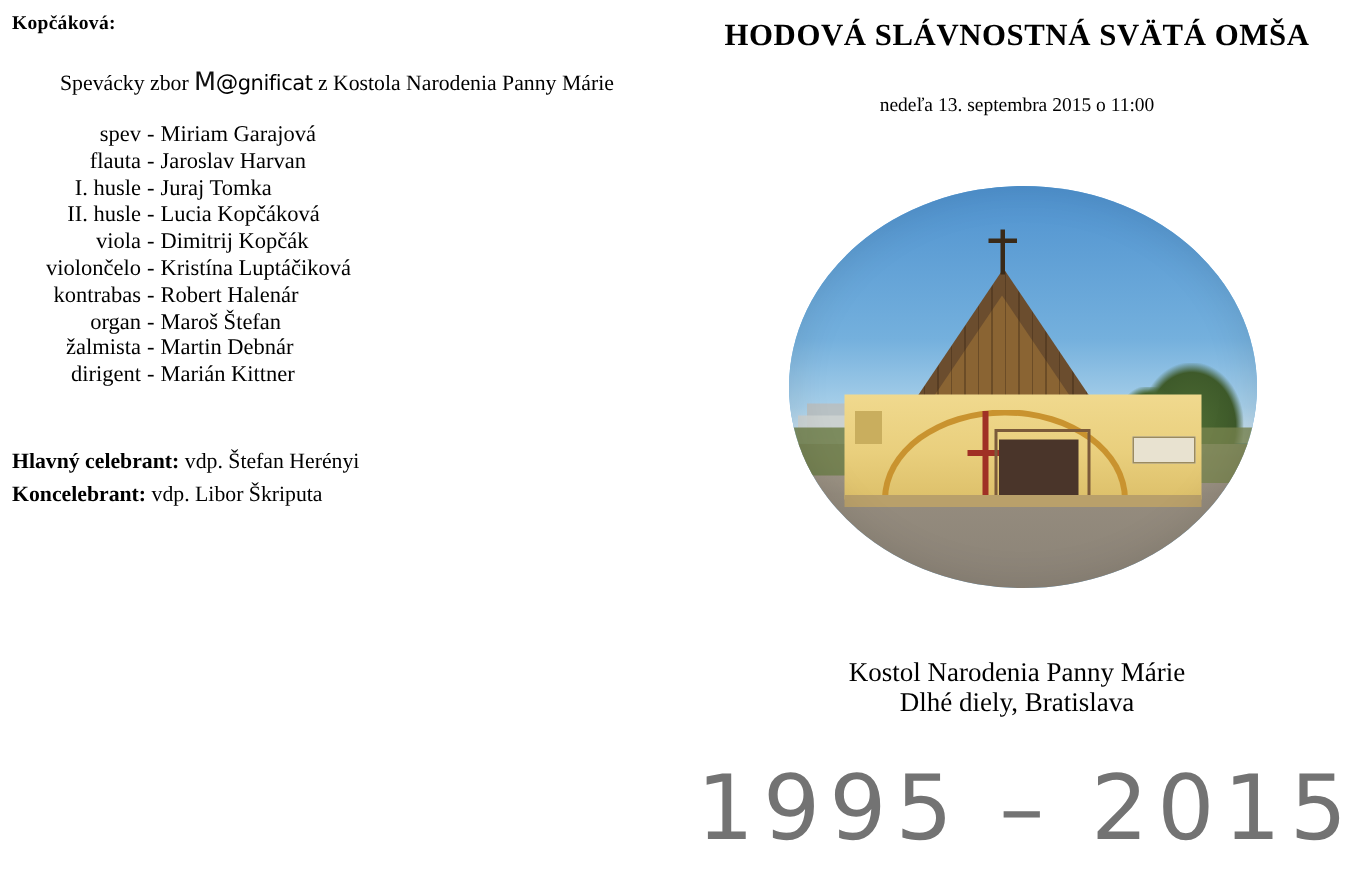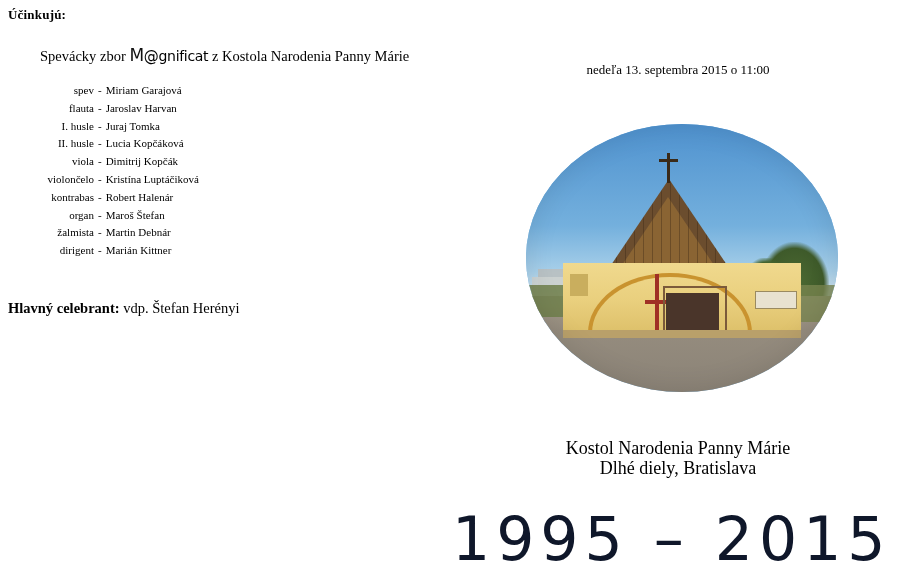--- a/index.html
+++ b/index.html
@@ -56,21 +56,21 @@
   }
   .logo-word .at {
     font-size: 15px;
   }
 
   .credits {
     position: absolute;
     left: 0;
     top: 82px;
     width: 240px;
-    font-size: 11px;
+    font-size: 15px;
     line-height: 17.8px;
   }
   .credit-row {
     display: flex;
     white-space: nowrap;
   }
   .credit-role {
     width: 94px;
     text-align: right;
     padding-right: 0;
@@ -343,36 +343,36 @@
     text-align: center;
     font-size: 18px;
     line-height: 20px;
   }
 
   .years {
     position: absolute;
     top: 504px;
     left: 0;
     width: 452px;
-    text-align: left;
+    text-align: right;
     font-family: "DejaVu Sans", sans-serif;
     font-size: 60px;
     letter-spacing: 6px;
-    color: #0f172a;
+    color: #737373;
     font-weight: 400;
   }
 </style>
 </head>
 <body>
 
 <div class="page">
 
   <div class="left-panel">
 
-    <div class="perf-heading">Účinkujú:</div>
+    <div class="perf-heading">Kopčáková:</div>
 
     <div class="choir-line">
       <span>Spevácky zbor </span><span class="logo-word"><span class="m-cap">M</span><span class="at">@</span><span>gnificat</span></span><span> z Kostola Narodenia Panny Márie</span>
     </div>
 
     <div class="credits">
       <div class="credit-row">
         <span class="credit-role">spev</span>
         <span class="credit-sep">-</span>
         <span class="credit-name">Miriam Garajová</span>
@@ -421,25 +421,29 @@
         <span class="credit-role">dirigent</span>
         <span class="credit-sep">-</span>
         <span class="credit-name">Marián Kittner</span>
       </div>
     </div>
 
     <div class="celebrants">
       <div>
         <span class="label">Hlavný celebrant:</span><span> vdp. Štefan Herényi</span>
       </div>
+      <div>
+        <span class="label">Koncelebrant:</span><span> vdp. Libor Škriputa</span>
+      </div>
     </div>
   </div>
 
   <div class="right-panel">
 
+    <div class="mass-title">HODOVÁ SLÁVNOSTNÁ SVÄTÁ OMŠA</div>
     <div class="mass-date">nedeľa 13. septembra 2015 o 11:00</div>
 
     <div class="photo-wrap">
       <div class="photo">
         <div class="bldg-far"></div>
         <div class="bldg-far2"></div>
         <div class="tree-a"></div>
         <div class="tree-b"></div>
         <div class="ground"></div>
         <div class="grass-left"></div>

